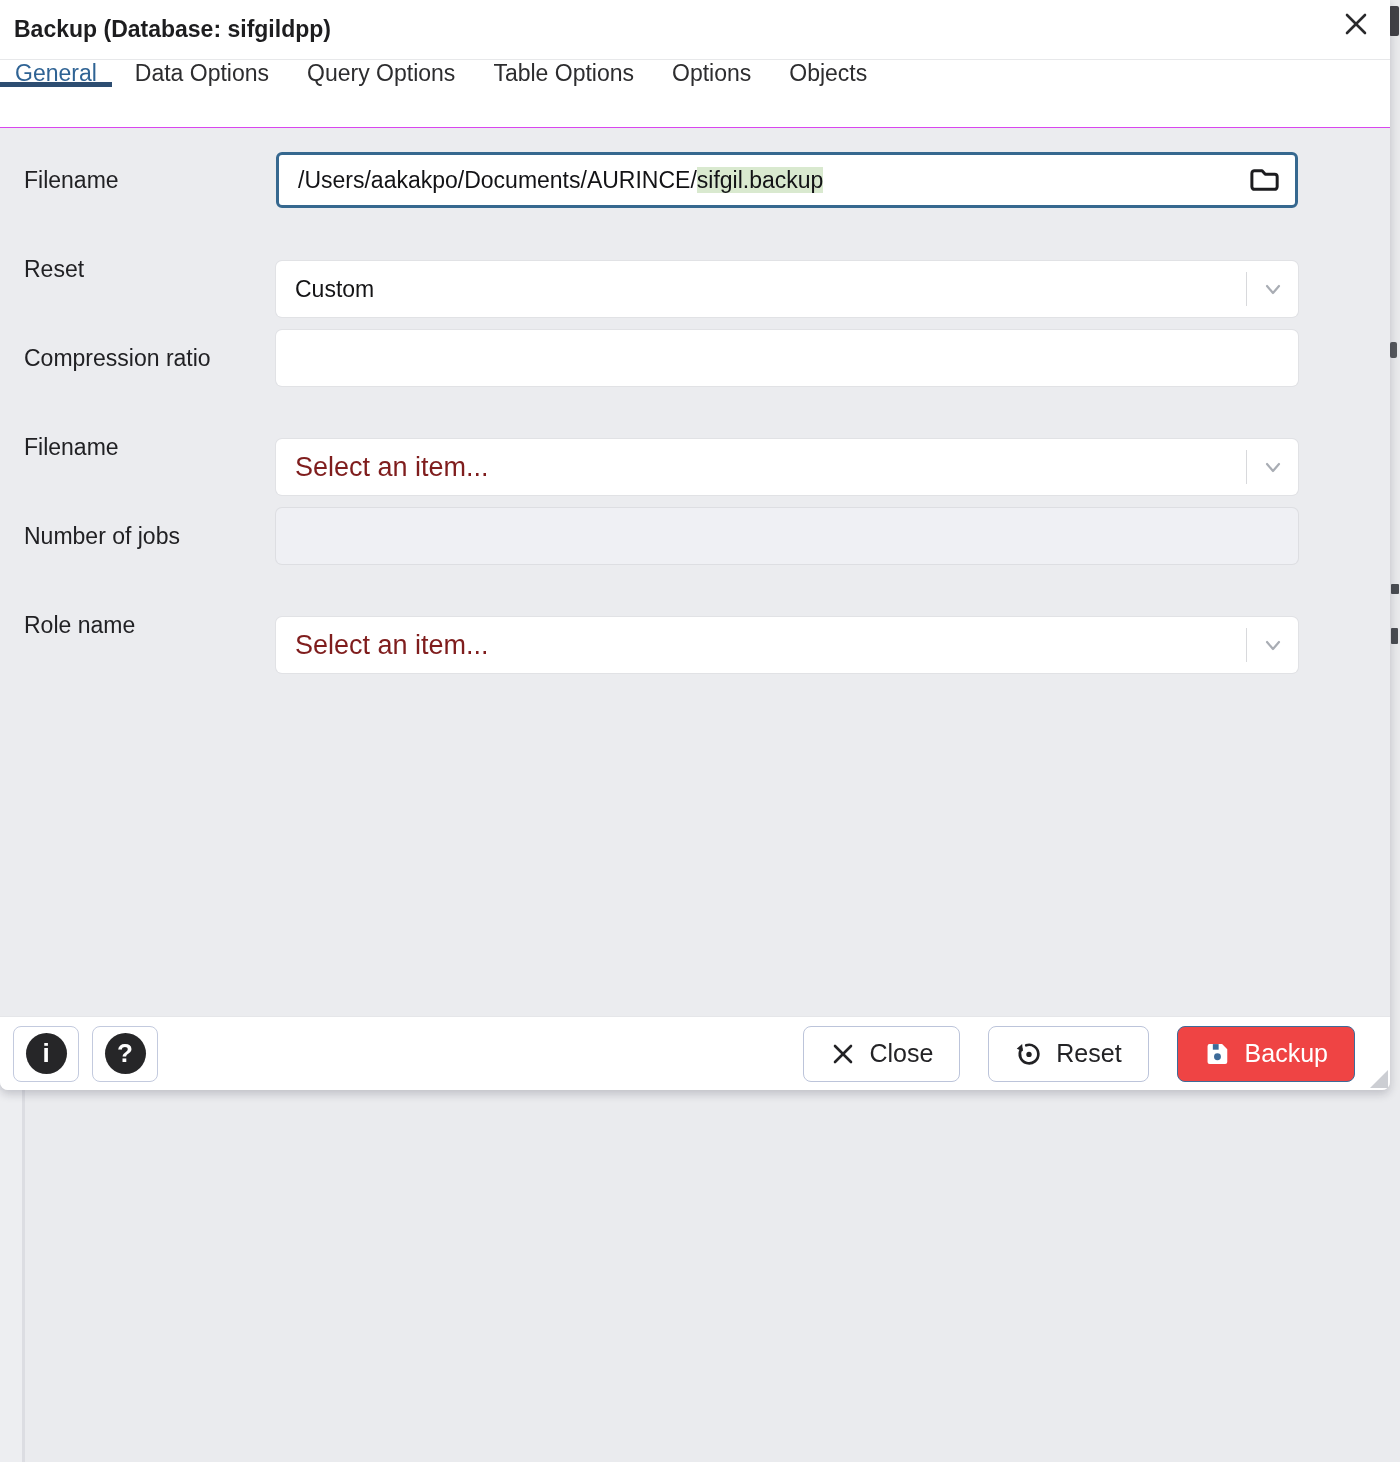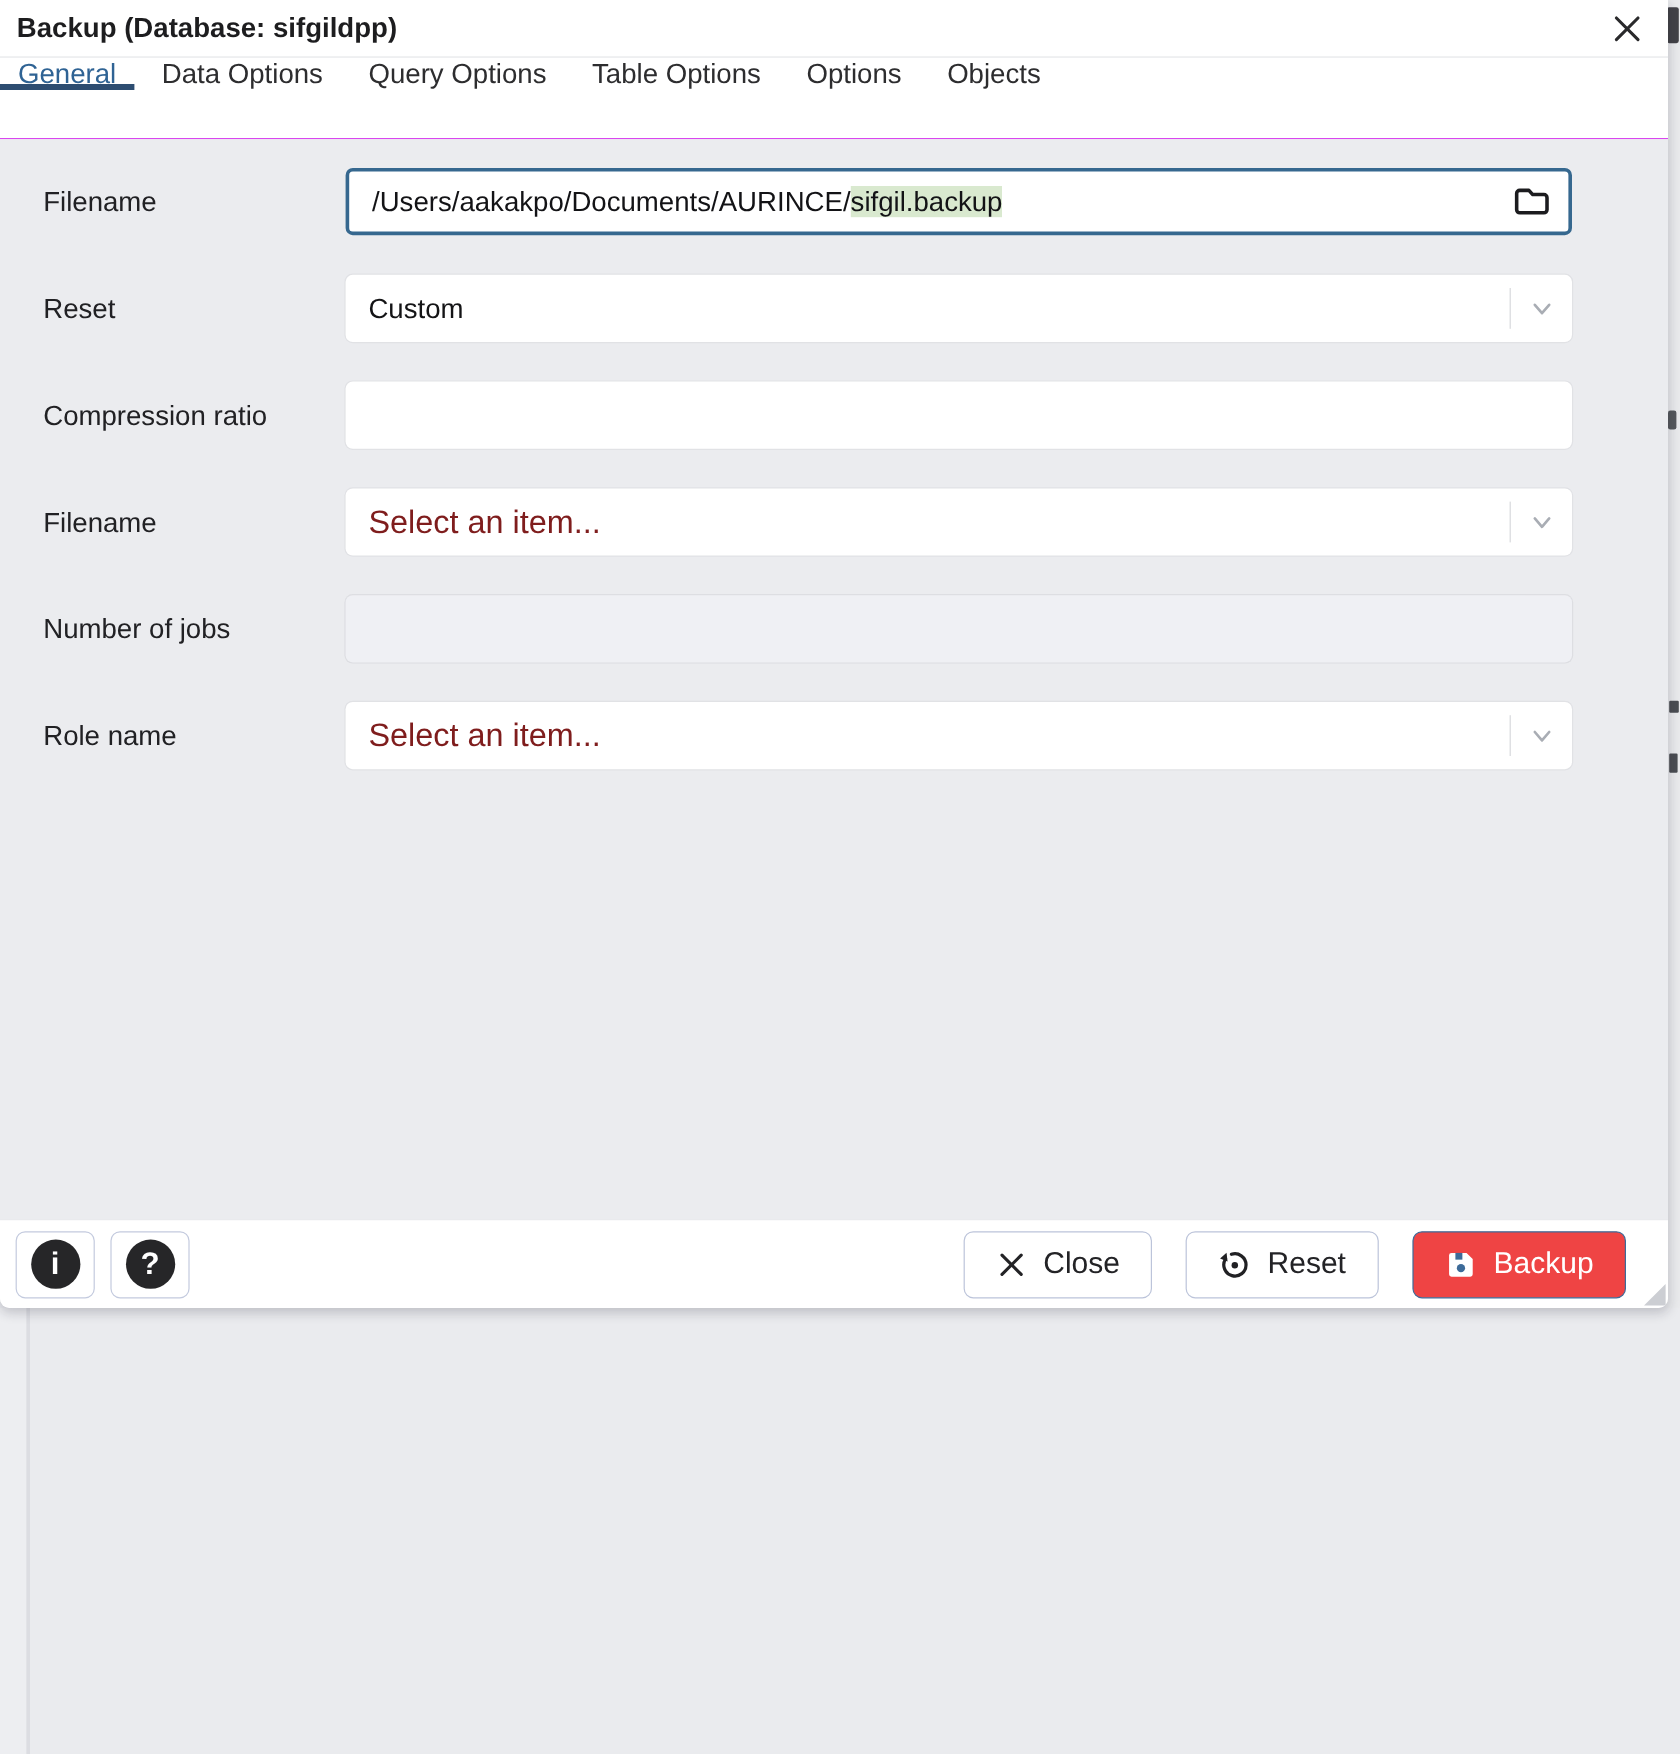--- a/index.html
+++ b/index.html
@@ -25,43 +25,43 @@
     background:#4a4d52; border-radius:1px; }
   .right-strip .frag-d { position:absolute; top:628px; left:3px; width:7px; height:16px;
     background:#4a4d52; border-radius:1px; }
 
   
   .dialog { position:absolute; left:0; top:0; width:1390px; height:1090px;
     background:#ebecef; border-radius:0 0 8px 8px;
     box-shadow:0 4px 10px rgba(20,20,40,.20); }
 
   
-  .titlebar { position:relative; height:48px; background:#ffffff;
+  .titlebar { position:relative; height:60px; background:#ffffff;
     border-bottom:1px solid #e7e8ea; border-radius:0; display:flex; align-items:center; }
   .titlebar .title { padding-left:14px; font-size:23px; font-weight:bold; color:#1d1d1f; }
   .titlebar .close-btn { position:absolute; right:18px; top:8px; width:32px; height:32px;
     display:flex; align-items:center; justify-content:center; cursor:pointer; }
 
   
   .tabs { height:68px; background:#ffffff; border-bottom:1px solid #d946ef;
     display:flex; align-items:flex-start; padding-left:0; }
   .tab { position:relative; display:flex; align-items:center; padding:0 15px;
     margin-right:8px; font-size:23px; color:#2d2d2f; cursor:pointer; }
   .tab.active { color:#2f6394; }
   .tab.active::after { content:""; position:absolute; left:0; right:0; bottom:0;
     height:5px; background:#2d4d71; }
 
   
   .form-area { padding:24px 12px 0 0; background:#ebecef; height:900px; }
   .form-row { display:flex; align-items:center; height:56px; margin-bottom:33px; }
-  .form-label { width:276px; padding-left:24px; font-size:23px; color:#212124;margin-left:12px; }
+  .form-label { width:276px; padding-left:24px; font-size:23px; color:#212124; }
   .form-field { position:relative; width:1022px; height:56px; }
 
   .field-box { width:100%; height:100%; background:#ffffff; border-radius:6px;
-    box-shadow:0 0 0 1px rgba(40,40,60,.05); display:flex; align-items:center; }
+    box-shadow:0 0 0 1px rgba(40,40,60,.05); display:flex; align-items:center;margin-top:20px; }
 
   
   .filename-box { border:3px solid #36688f; border-radius:6px; background:#fff;
     display:flex; align-items:center; height:56px; padding:0 14px 0 19px;
     font-size:23px; color:#131316; }
   .filename-text { flex:1; white-space:nowrap; overflow:hidden; }
   .sel-green { background:#d9e9cf;text-align:center; }
   .browse-icon { width:34px; height:34px; flex:0 0 auto; margin-left:8px; cursor:pointer;
     display:flex; align-items:center; justify-content:center; }
 

